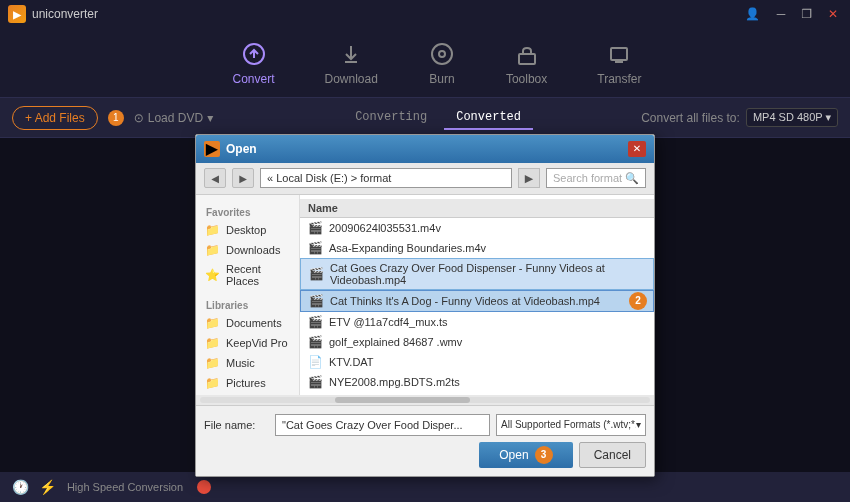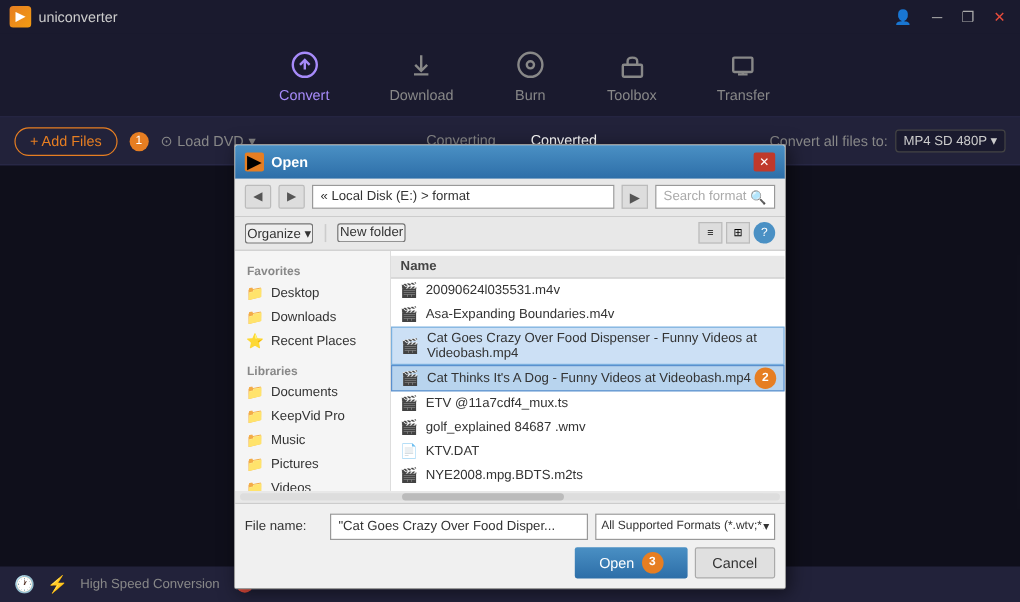--- a/index.html
+++ b/index.html
@@ -126,20 +126,21 @@
       font-size: 12px;
       cursor: pointer;
       display: flex;
       align-items: center;
       gap: 4px;
     }
     .toolbar-tabs {
       display: flex;
       gap: 5px;
       margin-left: 120px;
+      font-family: Liberation Mono, monospace;
     }
     .toolbar-tab {
       color: #888;
       font-size: 12px;
       padding: 4px 12px;
       cursor: pointer;
       border-bottom: 2px solid transparent;
     }
     .toolbar-tab.active { color: #fff; border-bottom: 2px solid #a78bfa; }
     .convert-all {
@@ -382,21 +383,21 @@
       align-items: center;
       justify-content: center;
     }
 
     
     .dialog-body {
       display: flex;
       height: 200px;
     }
     .dialog-sidebar {
-      width: 130px;
+      width: 104px;
       background: #f5f5f5;
       border-right: 1px solid #ddd;
       padding: 8px 0;
       overflow-y: auto;
     }
     .sidebar-section-label {
       font-size: 10px;
       color: #888;
       padding: 4px 10px 2px;
       font-weight: bold;
@@ -642,30 +643,20 @@
         <button class="addr-nav-btn">◀</button>
         <button class="addr-nav-btn">▶</button>
         <div class="addr-path">« Local Disk (E:) &gt; format</div>
         <button class="addr-go-btn">▶</button>
         <div class="addr-search">
           <span style="color:#aaa;font-size:11px;">Search format</span>
           <span style="margin-left:auto;color:#888;">🔍</span>
         </div>
       </div>
 
-      <div class="dialog-toolbar">
-        <button class="organize-btn">Organize ▾</button>
-        <span style="color:#ccc;">|</span>
-        <button class="new-folder-btn">New folder</button>
-        <div class="view-btns">
-          <button class="view-btn">≡</button>
-          <button class="view-btn">⊞</button>
-          <button class="help-btn">?</button>
-        </div>
-      </div>
 
       <div class="dialog-body">
 
         <div class="dialog-sidebar">
           <div class="sidebar-section-label">Favorites</div>
           <div class="sidebar-item">
             <span class="sidebar-icon folder-icon">📁</span>
             <span>Desktop</span>
           </div>
           <div class="sidebar-item">

